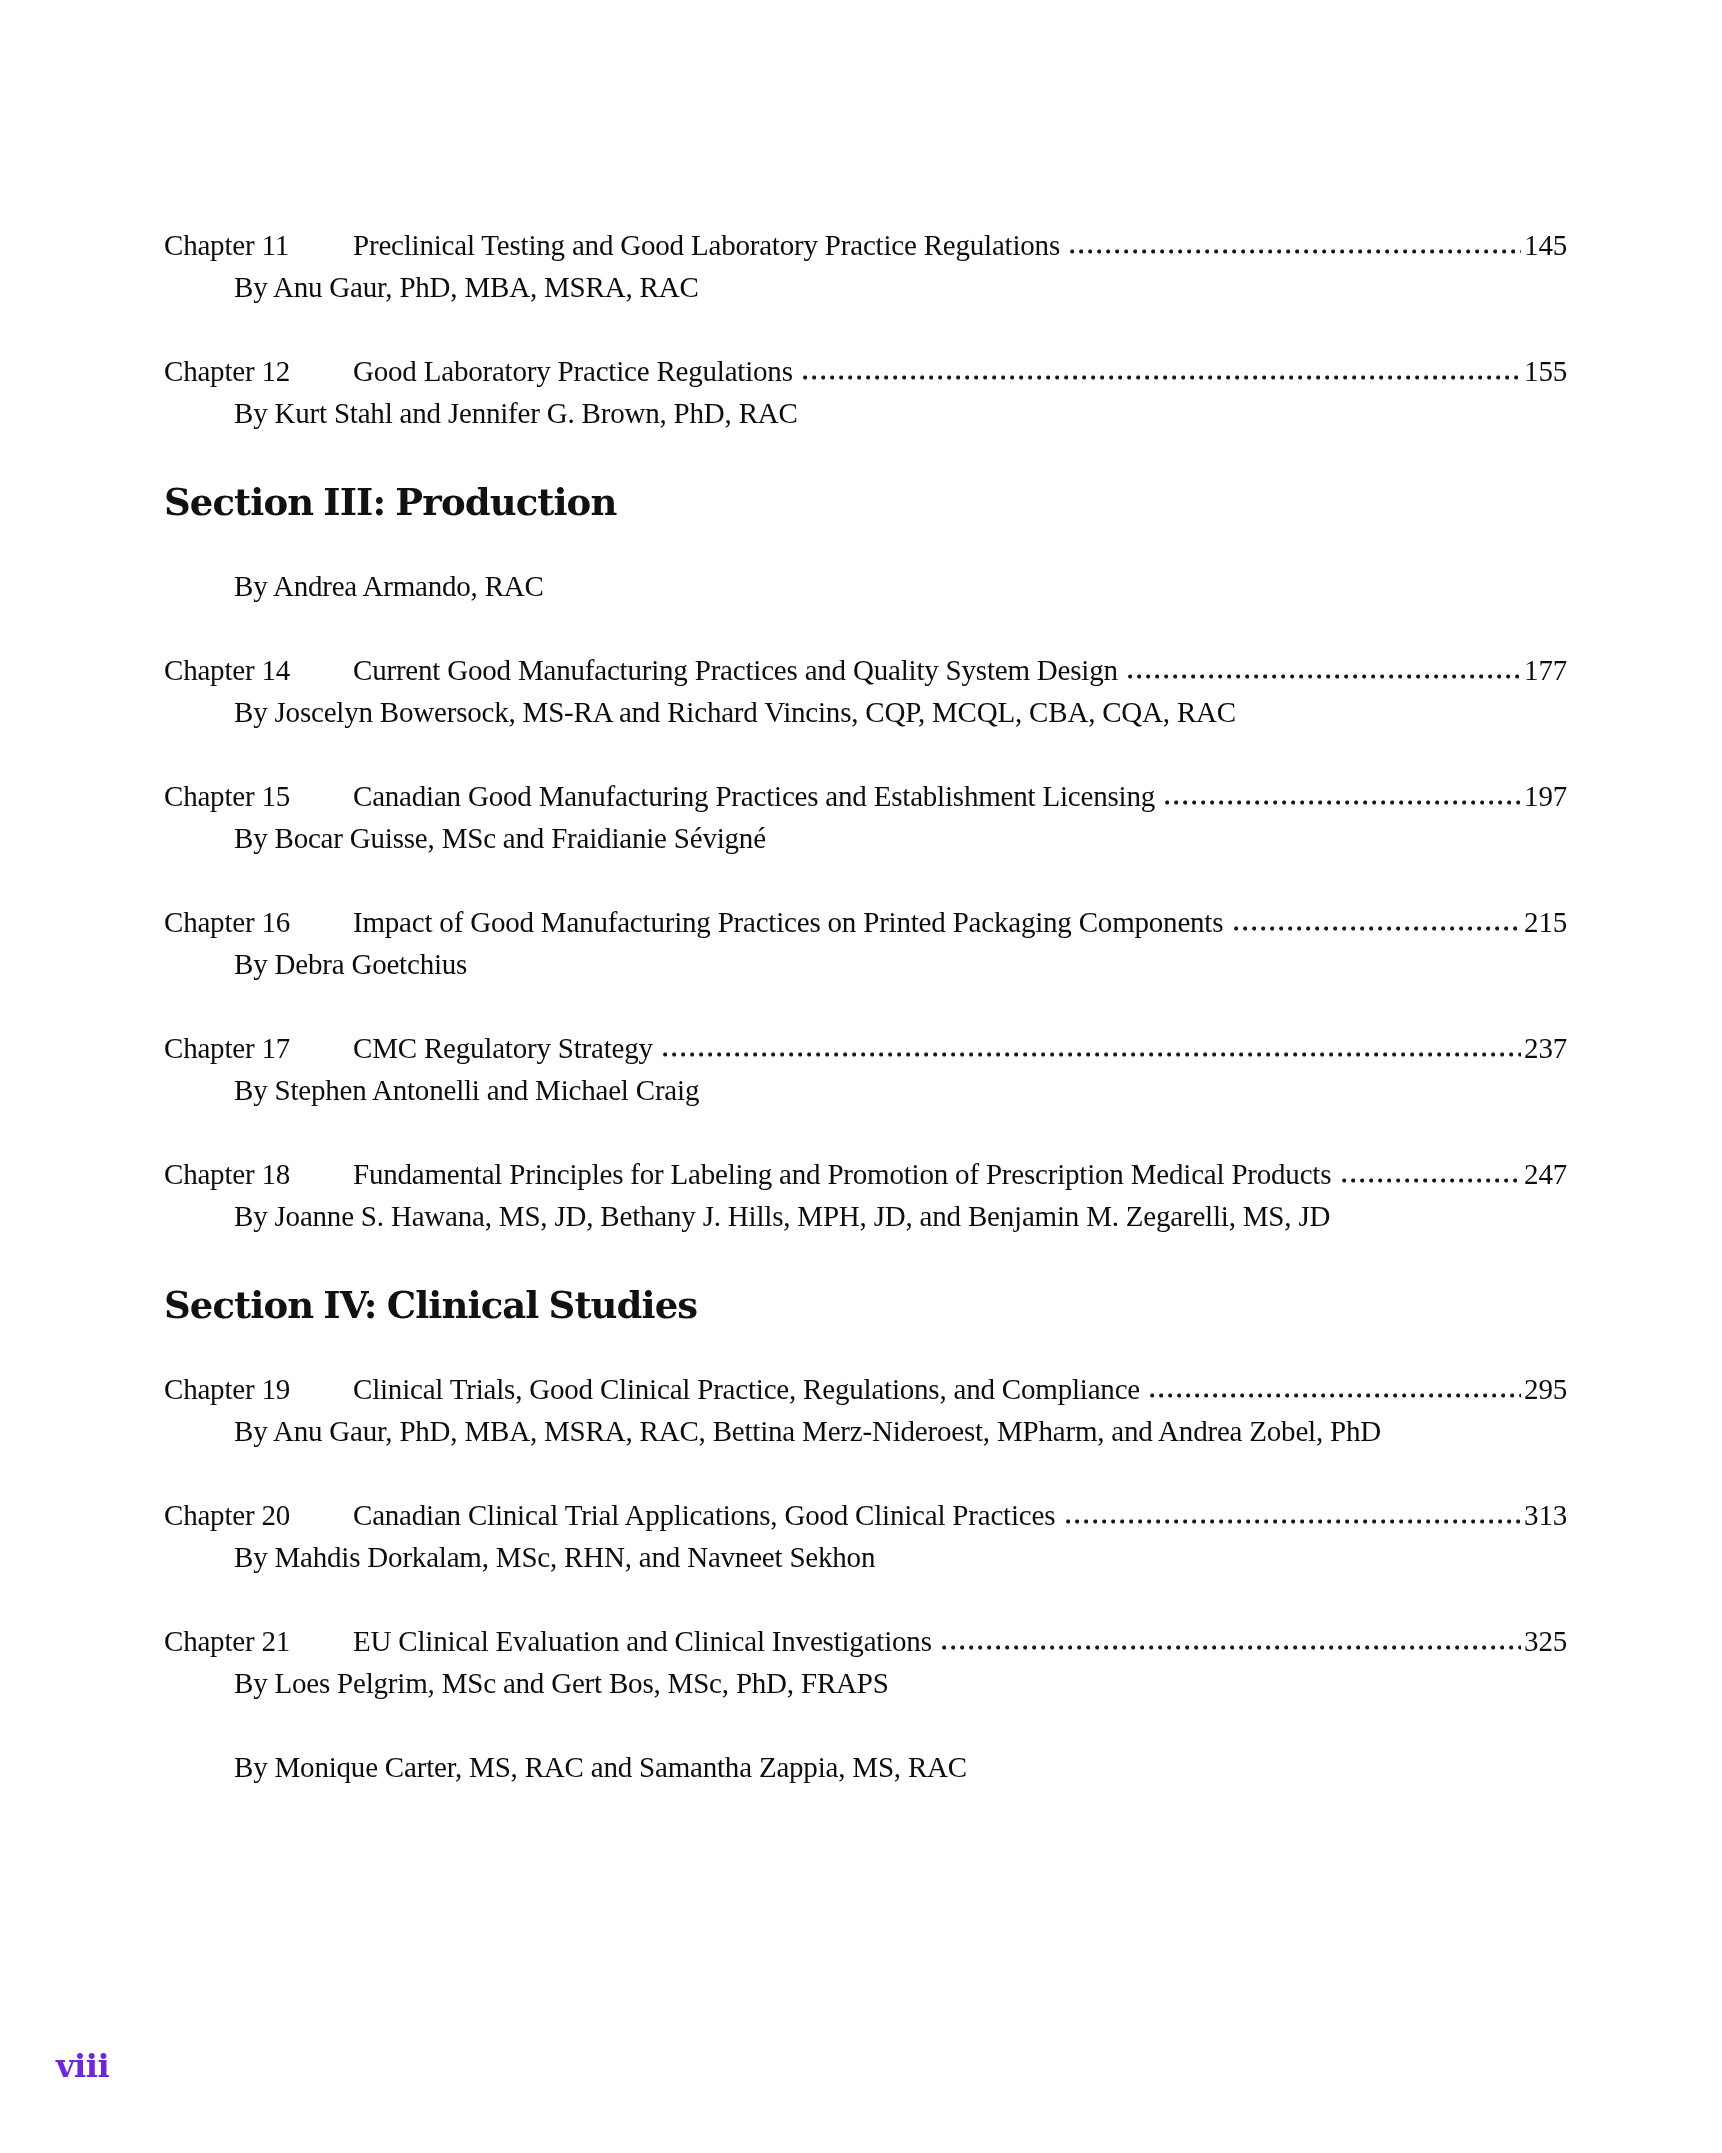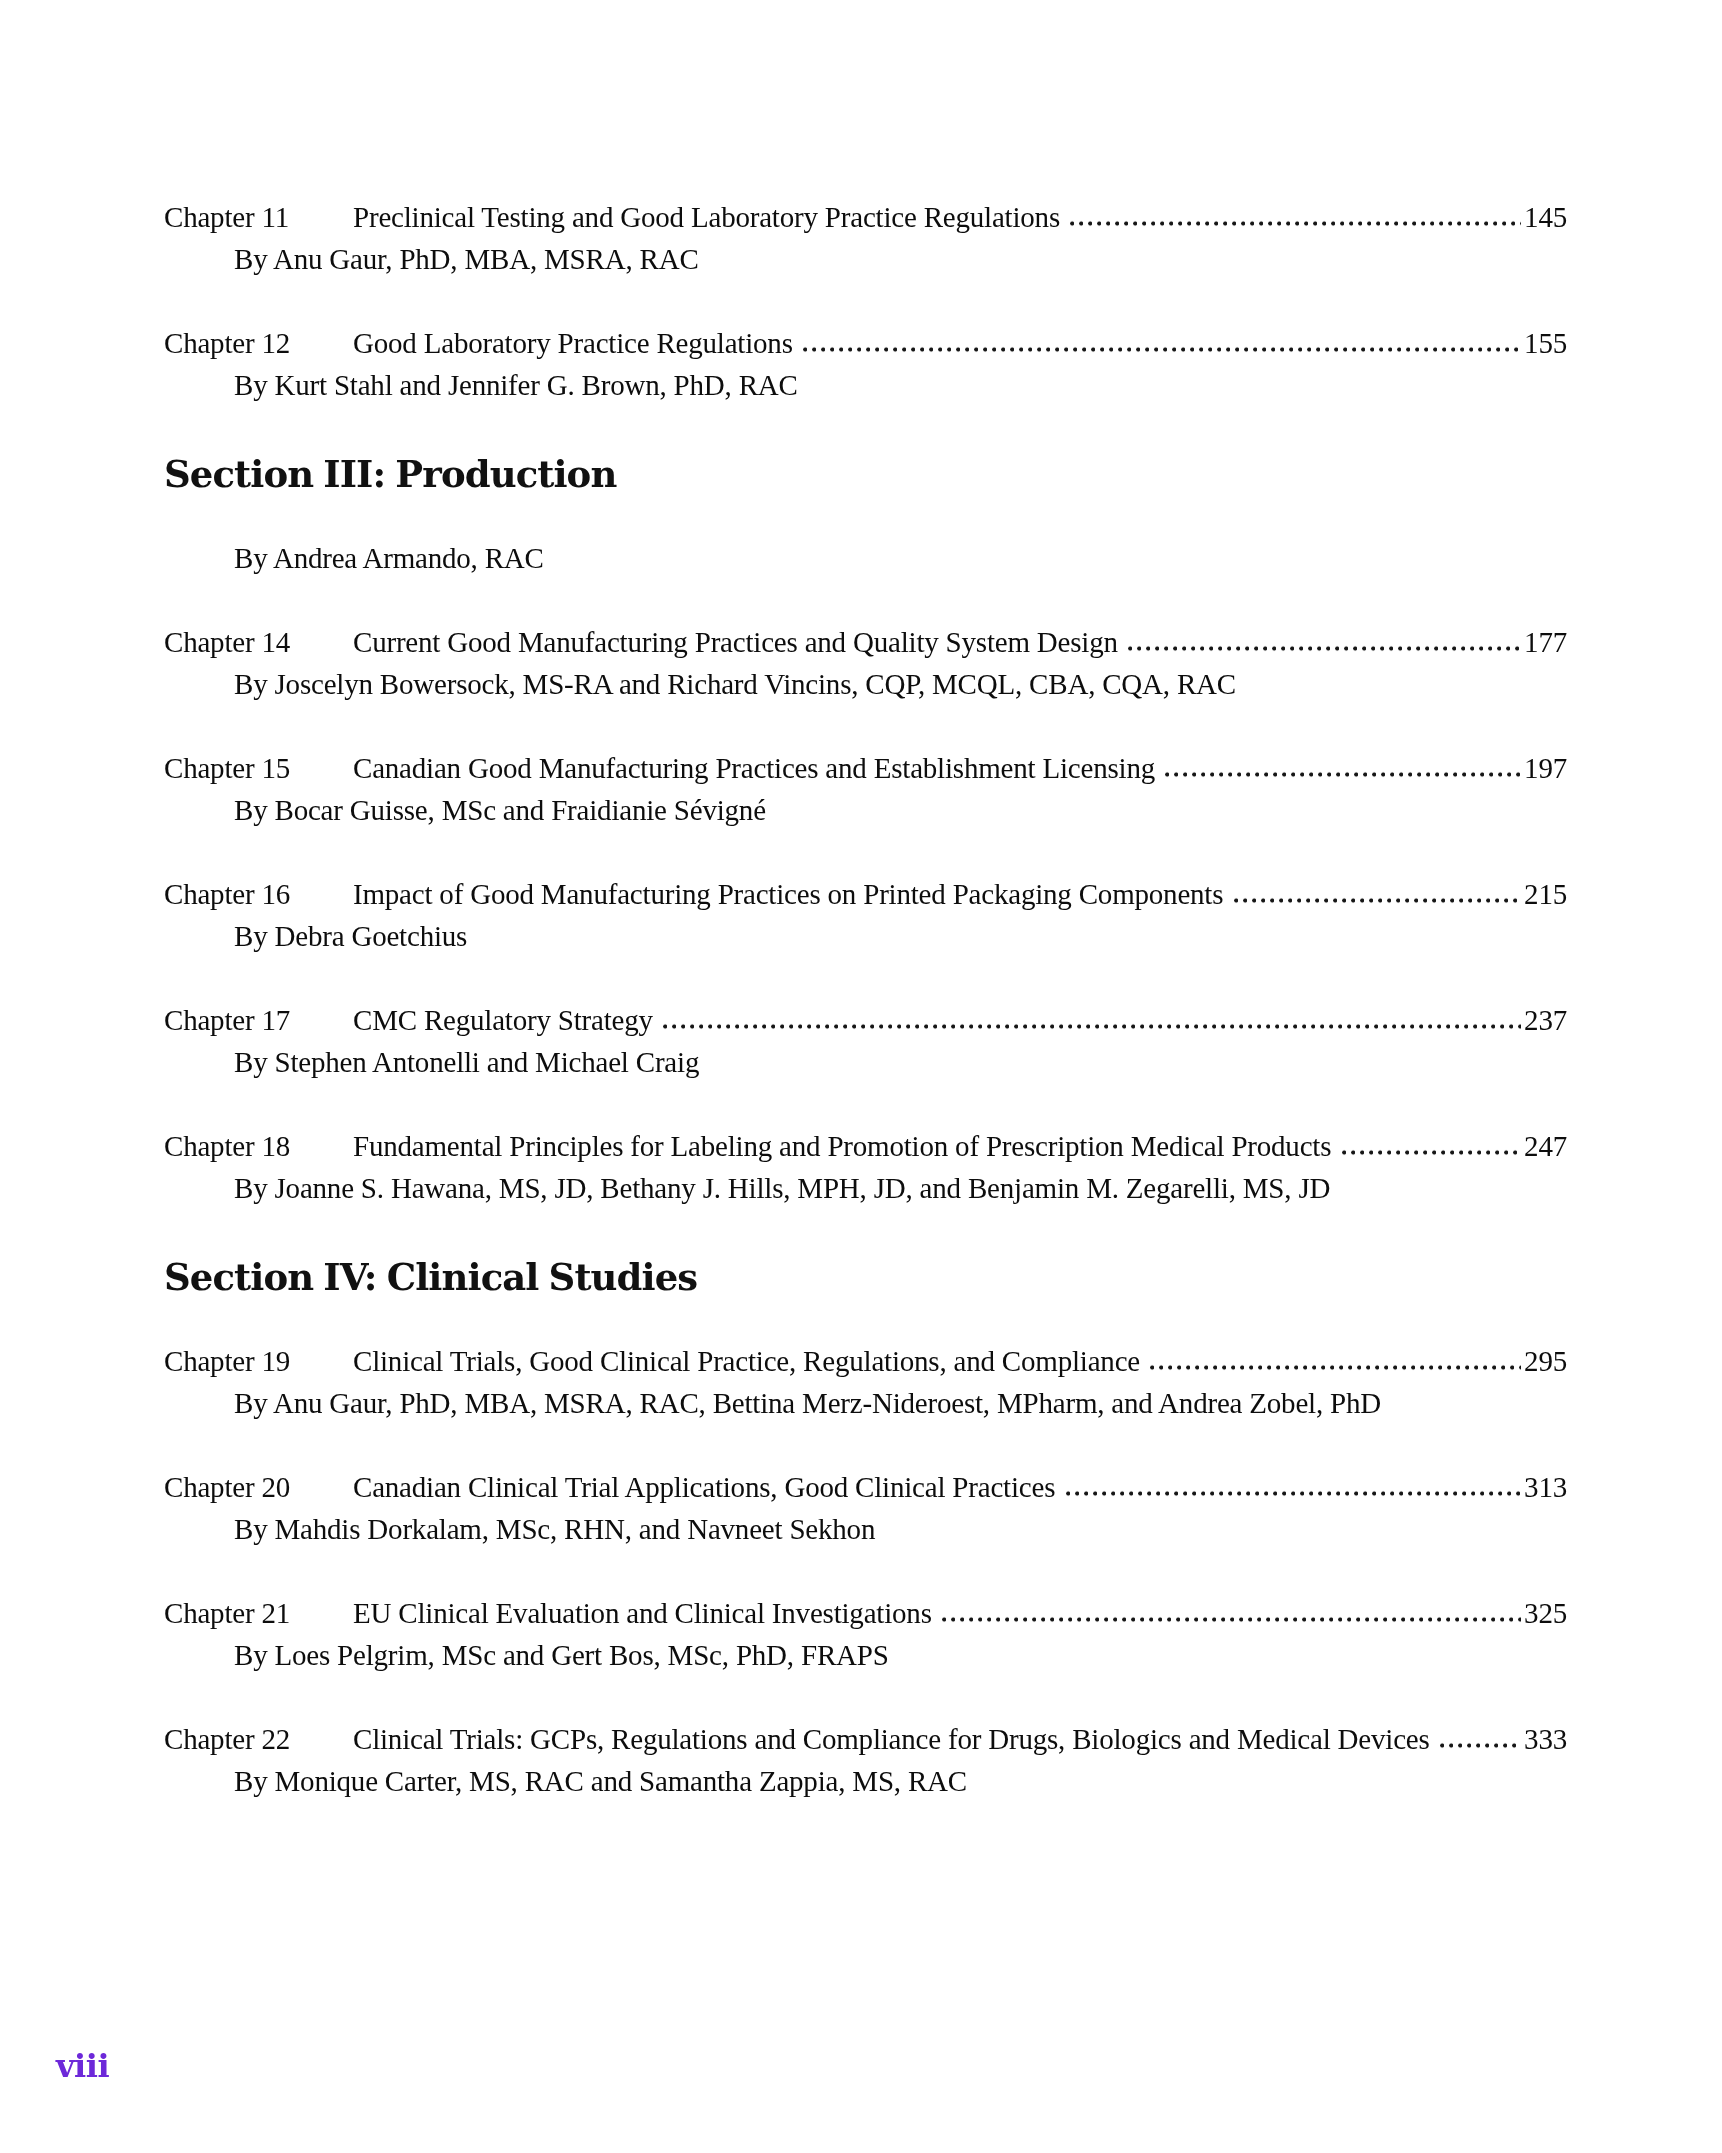--- a/index.html
+++ b/index.html
@@ -8,21 +8,21 @@
     width: 1722px;
     height: 2153px;
     position: relative;
     font-family: "Liberation Serif", serif;
     color: #0d0d0d;
     overflow: hidden;
   }
   .toc {
     position: absolute;
     left: 164px;
-    top: 196px;
+    top: 224px;
     width: 1403px;
   }
   .entry { margin-bottom: 42px; }
   .row {
     display: flex;
     align-items: baseline;
     font-size: 29px;
     letter-spacing: -0.2px;
     line-height: 42px;
     white-space: nowrap;
@@ -175,25 +175,19 @@
     <div class="row">
       <span class="lbl">Chapter 21</span>
       <span class="ttl">EU Clinical Evaluation and Clinical Investigations</span>
       <span class="dots"></span>
       <span class="pg">325</span>
     </div>
     <div class="auth">By Loes Pelgrim, MSc and Gert Bos, MSc, PhD, FRAPS</div>
   </div>
 
   <div class="entry">
-    <div class="row">
-      <span class="lbl">Chapter 22</span>
-      <span class="ttl">Clinical Trials: GCPs, Regulations and Compliance for Drugs, Biologics and Medical Devices</span>
-      <span class="dots"></span>
-      <span class="pg">333</span>
-    </div>
     <div class="auth">By Monique Carter, MS, RAC and Samantha Zappia, MS, RAC</div>
   </div>
 
 </div>
 
 <div class="footer">viii</div>
 
 
 </body></html>

